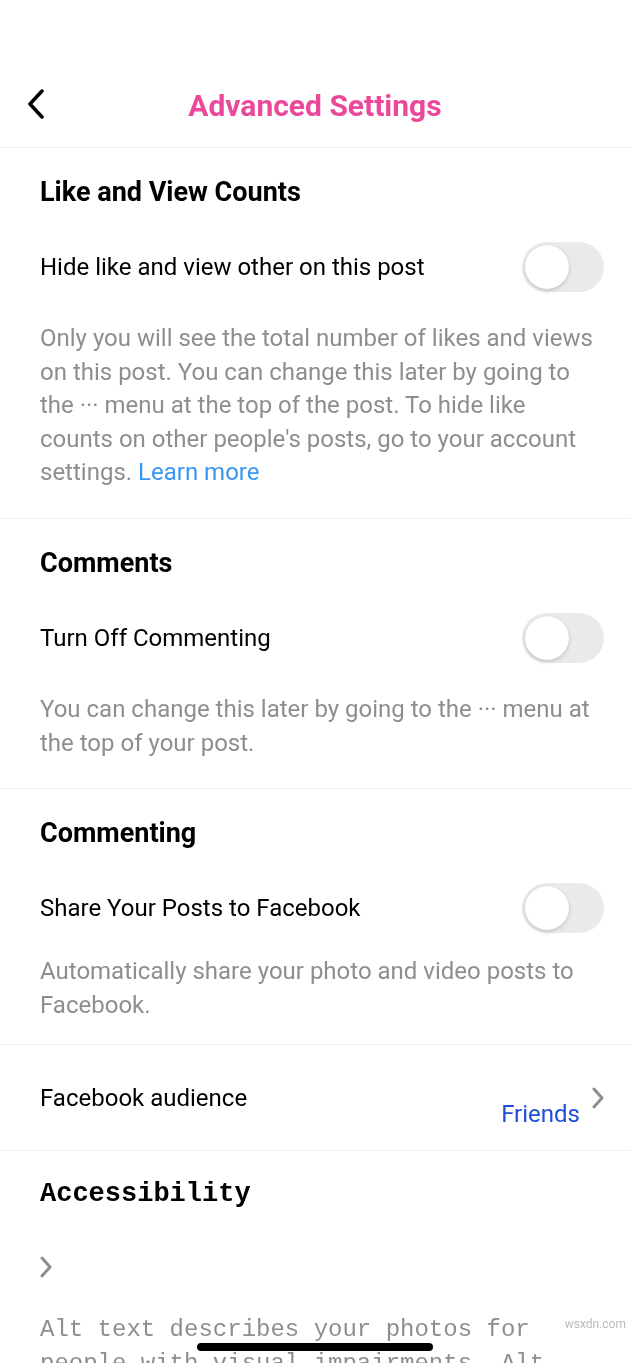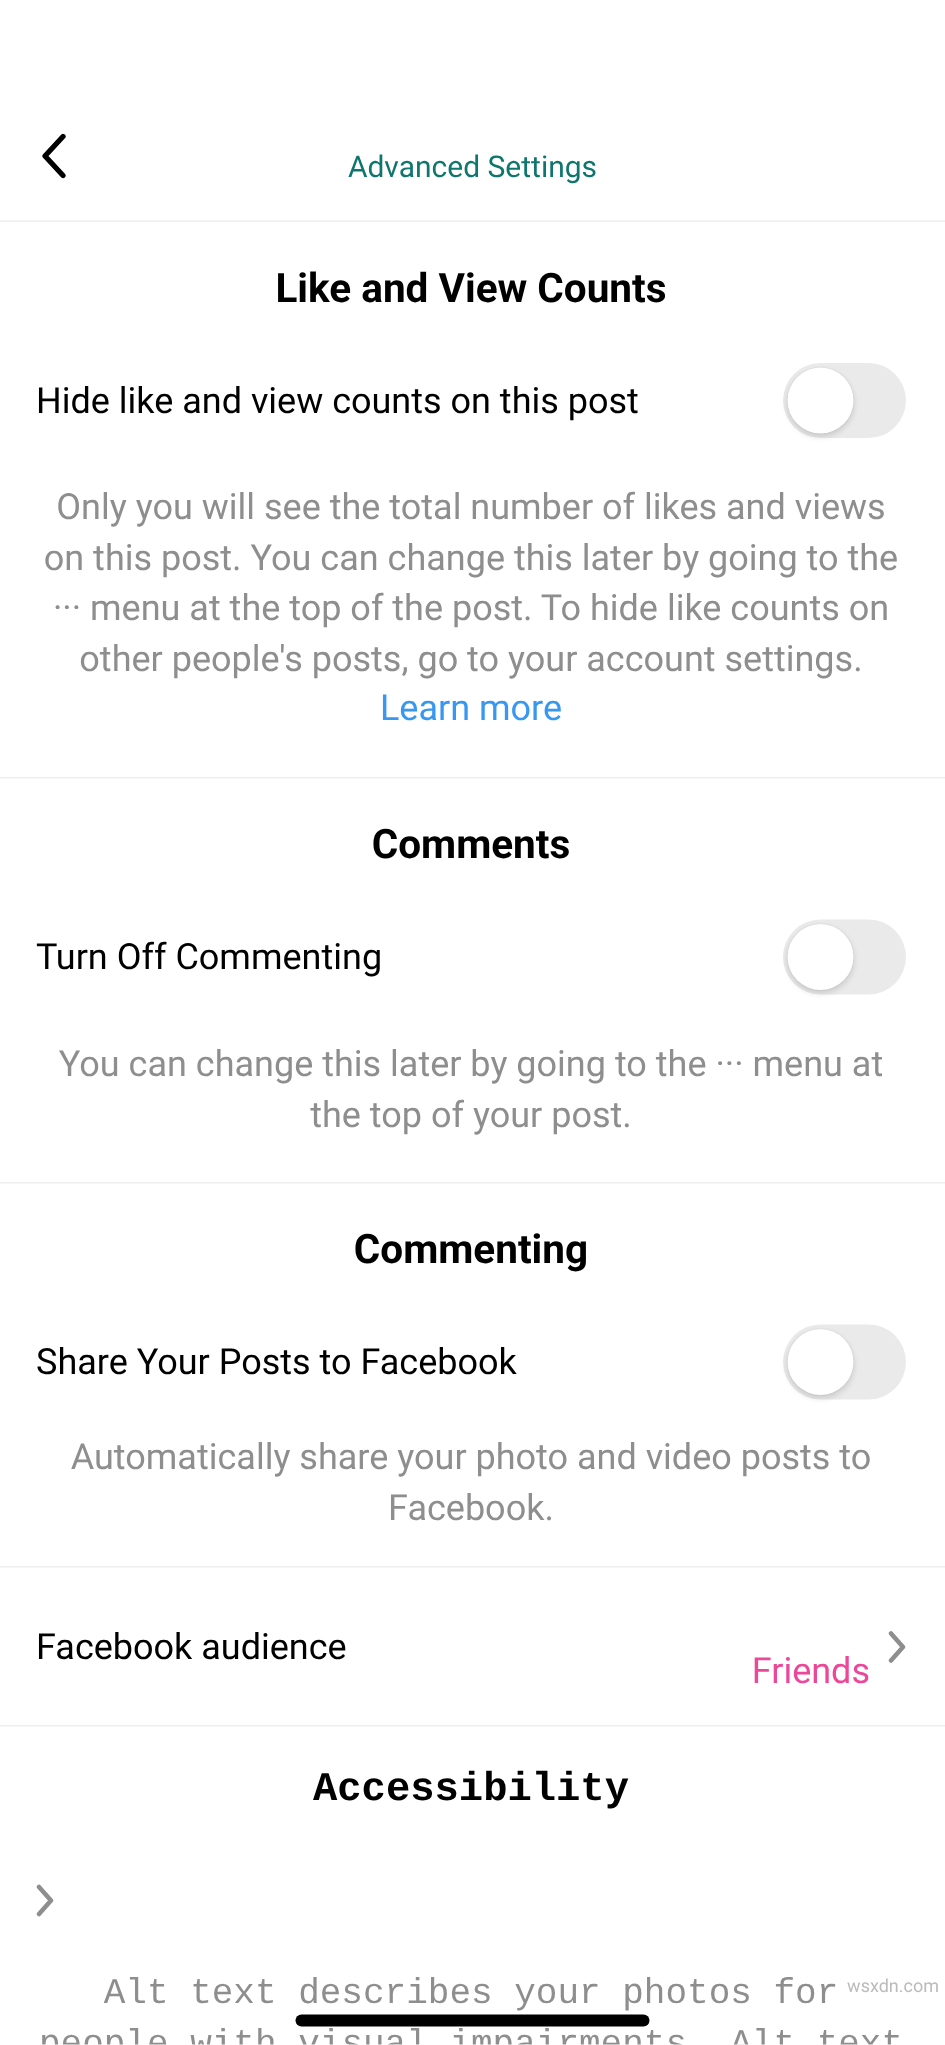--- a/index.html
+++ b/index.html
@@ -31,31 +31,30 @@
       left: 24px;
       bottom: 24px;
       width: 24px;
       height: 38px;
       cursor: pointer;
       display: flex;
       align-items: center;
       justify-content: center;
     }
     .header-title {
-      font-size: 20px;
-      font-weight: 400;
-      color: #0f766e;
+      font-size: 30px;
+      font-weight: 700;
+      color: #ec4899;
     }
     .content {
       overflow-y: auto;
     }
     .section {
       border-bottom: 1px solid #eeeeee;
-      padding: 28px 26px 28px 24px;
-      text-align: center;
+      padding: 28px 26px 28px 40px;
     }
     .section.no-bottom-border {
       border-bottom: none;
     }
     .section-title {
       font-size: 27px;
       font-weight: 700;
       color: #000000;
       margin-bottom: 34px;
     }
@@ -104,21 +103,21 @@
     }
     .nav-row {
       display: flex;
       align-items: center;
       justify-content: space-between;
       min-height: 48px;
       cursor: pointer;
     }
     .nav-value {
       font-size: 24px;
-      color: #ec4899;
+      color: #1d4ed8;
       margin-left: auto;
       margin-right: 12px;
       margin-top: 33px;
     }
     .chevron {
       flex-shrink: 0;
       display: flex;
       align-items: center;
     }
     .home-indicator {
@@ -149,21 +148,21 @@
     </svg>
   </div>
   <div class="header-title">Advanced Settings</div>
 </div>
 
 <div class="content">
 
   <div class="section">
     <div class="section-title">Like and View Counts</div>
     <div class="row">
-      <div class="row-label">Hide like and view counts on this post</div>
+      <div class="row-label">Hide like and view other on this post</div>
       <div class="toggle">
         <div class="toggle-knob"></div>
       </div>
     </div>
     <div class="description">
       <span>Only you will see the total number of likes and views on this post. You can change this later by going to the ··· menu at the top of the post. To hide like counts on other people's posts, go to your account settings.</span><span class="link"> Learn more</span>
     </div>
   </div>
 
   <div class="section">

